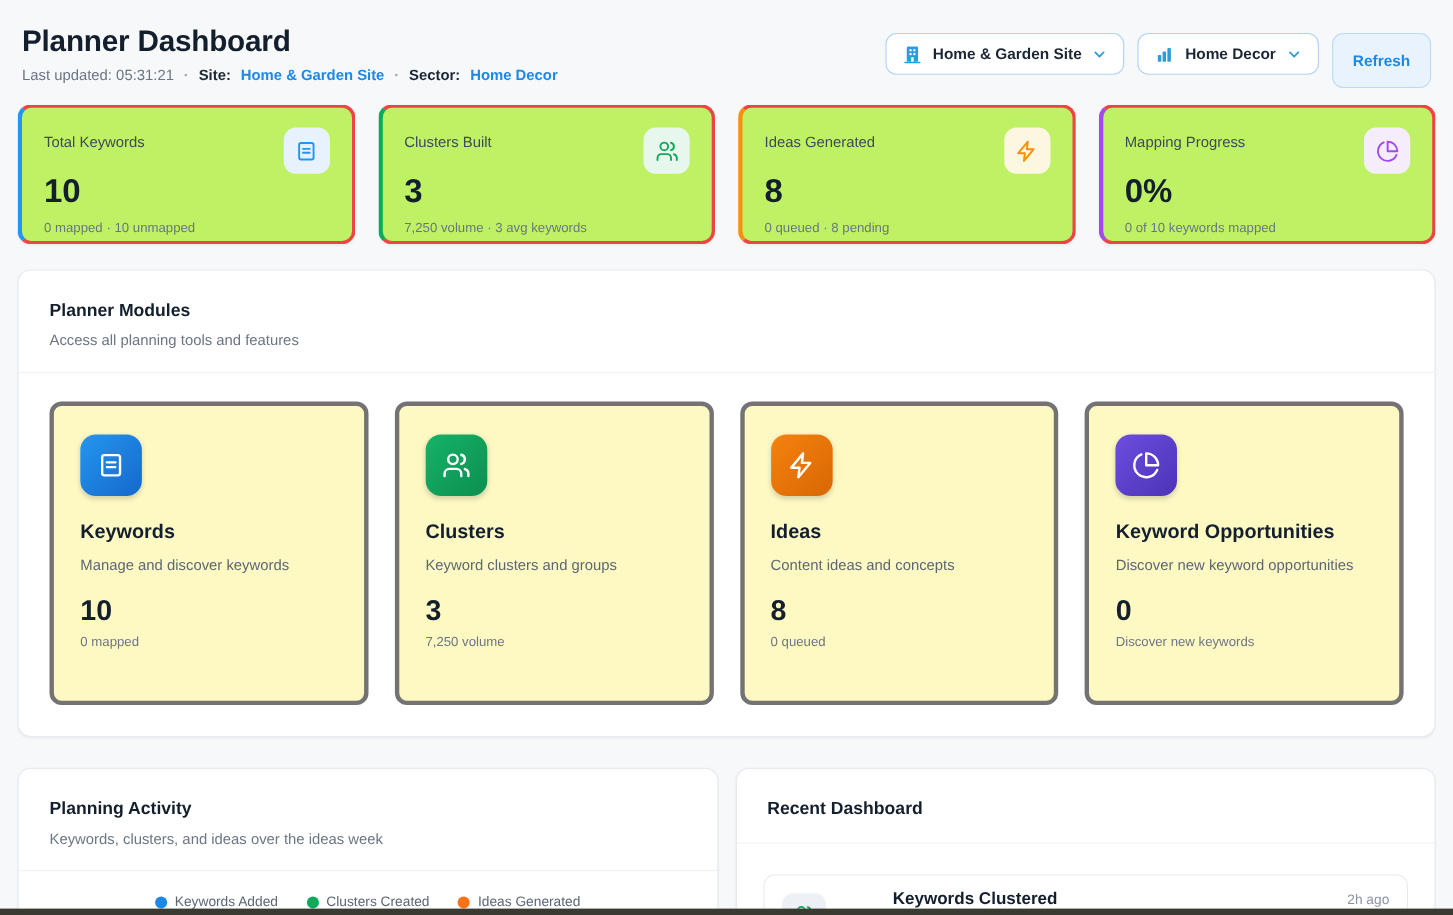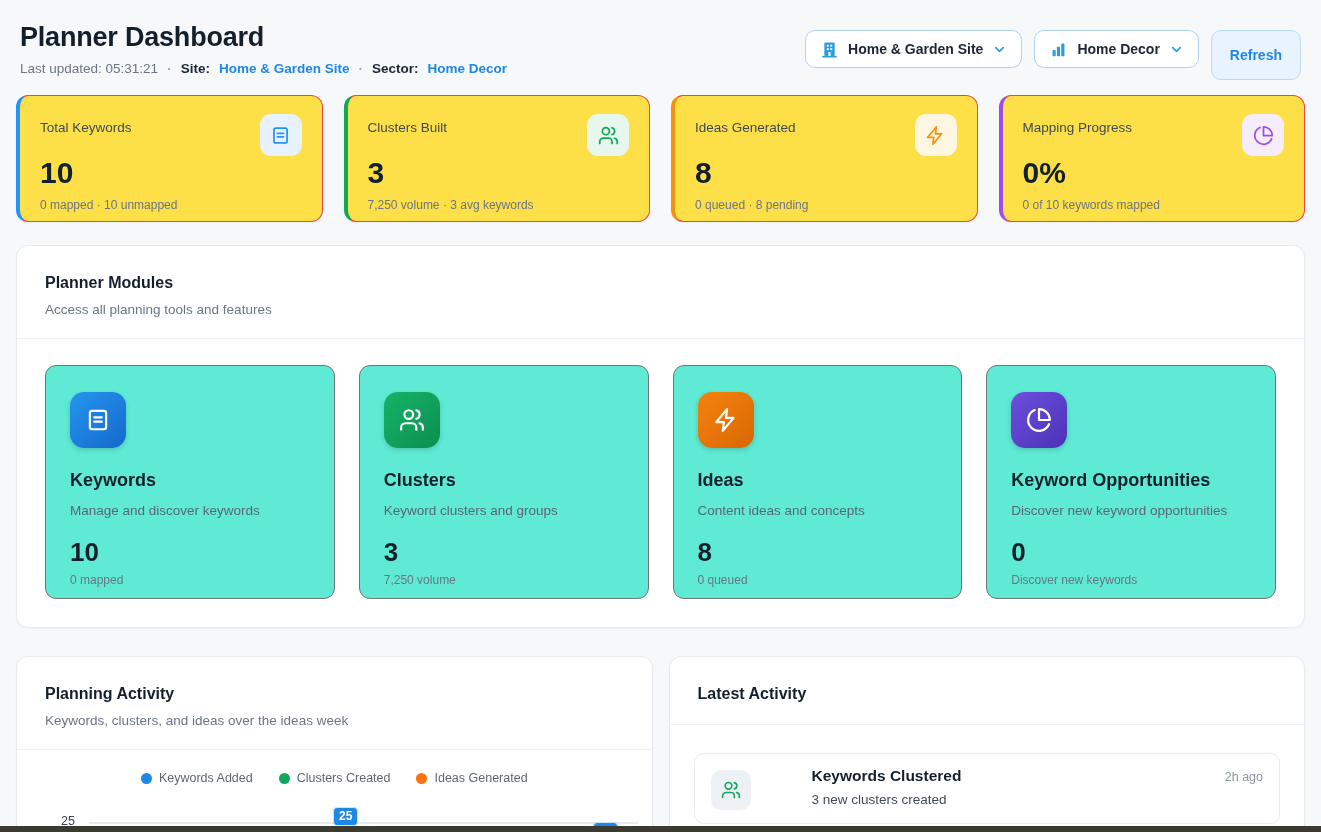--- a/index.html
+++ b/index.html
@@ -28,21 +28,21 @@
   .select-btn .blue-ic { color:#2d9cdb; display:flex; }
   .chev { color:#2d9cdb; display:flex; }
   .refresh-btn {
     height:50px; padding:0 18px; background:#e9f3fd; border:1px solid #b9dbf9;
     border-radius:10px; font-size:14px; font-weight:700; color:#1e88e5; cursor:pointer;
   }
 
   
   .stats-row { display:grid; grid-template-columns:repeat(4,1fr); gap:21px; margin-top:15px; }
   .stat-card {
-    background:#fde047; border:1px solid #ef4444; border-radius:12px;
+    background:#bef264; border:3px solid #ef4444; border-radius:12px;
     padding:18px 20px 16px; height:127px; position:relative;
     box-shadow:0 1px 2px rgba(16,24,40,.04);
   }
   .stat-card.acc-blue   { border-left:4px solid #2196f3; }
   .stat-card.acc-green  { border-left:4px solid #10a95c; }
   .stat-card.acc-orange { border-left:4px solid #f7900a; }
   .stat-card.acc-purple { border-left:4px solid #a24be8; }
   .stat-top { display:flex; justify-content:space-between; align-items:flex-start; }
   .stat-label { font-size:13.5px; color:#3f4a57; margin-top:6px; }
   .icon-chip { width:42px; height:42px; border-radius:11px; display:flex; align-items:center; justify-content:center; }
@@ -59,22 +59,22 @@
     box-shadow:0 1px 2px rgba(16,24,40,.04);
   }
   .section-head { padding:28px 28px 21px; }
   .section-title { font-size:16px; font-weight:800; color:#141f2d; }
   .section-sub { font-size:13.5px; color:#6b7684; margin-top:10px; }
   .divider { height:1px; background:#eef1f4; }
 
   
   .modules-grid { display:grid; grid-template-columns:repeat(4,1fr); gap:24px; padding:26px 28px 28px; }
   .module-card {
-    border:1px solid #737373; border-radius:11px; padding:26px 24px 24px;
-    background:#5eead4; cursor:pointer; height:234px;
+    border:4px solid #737373; border-radius:11px; padding:26px 24px 24px;
+    background:#fef9c3; cursor:pointer; height:276px;
   }
   .module-icon { width:56px; height:56px; border-radius:14px; display:flex; align-items:center; justify-content:center; color:#fff; box-shadow:0 2px 5px rgba(16,24,40,.18); }
   .mi-blue   { background:linear-gradient(135deg,#2596ee,#1568cc); }
   .mi-green  { background:linear-gradient(135deg,#15b368,#0c8f50); }
   .mi-orange { background:linear-gradient(135deg,#f5820d,#d96704); }
   .mi-purple { background:linear-gradient(135deg,#6d4de0,#4c33b6); }
   .module-title { font-size:18px; font-weight:800; color:#141f2d; margin-top:22px; }
   .module-desc { font-size:13.5px; color:#5c6774; margin-top:12px; }
   .module-value { font-size:26px; font-weight:800; color:#141f2d; margin-top:21px; line-height:1; }
   .module-foot { font-size:12px; color:#6b7684; margin-top:8px; }
@@ -327,21 +327,21 @@
       <svg class="chart-svg" width="640" height="120" viewBox="0 0 640 120">
         <path d="M 220,120 C 268,58 304,22 338,22 C 368,22 398,66 433,120 L 500,120 C 545,108 586,42 640,25 L 640,120 Z" fill="#aed8f6" stroke="#1e88e5" stroke-width="3" stroke-linejoin="round"></path>
       </svg>
 
       <div class="pt-badge badge-peak">25</div>
       <div class="pt-badge badge-right">24</div>
     </div>
 
     <div class="section-card bottom-card">
       <div class="section-head">
-        <div class="section-title">Latest Activity</div>
+        <div class="section-title">Recent Dashboard</div>
       </div>
       <div class="divider"></div>
 
       <div class="activity-item">
         <div class="activity-icon">
           <svg width="20" height="20" viewBox="0 0 24 24" fill="none" stroke="currentColor" stroke-width="2" stroke-linecap="round" stroke-linejoin="round">
               <path d="M16 21v-2a4 4 0 0 0-4-4H6a4 4 0 0 0-4 4v2"></path>
               <circle cx="9" cy="7" r="4"></circle>
               <path d="M22 21v-2a4 4 0 0 0-3-3.87"></path>
               <path d="M16 3.13a4 4 0 0 1 0 7.75"></path>

